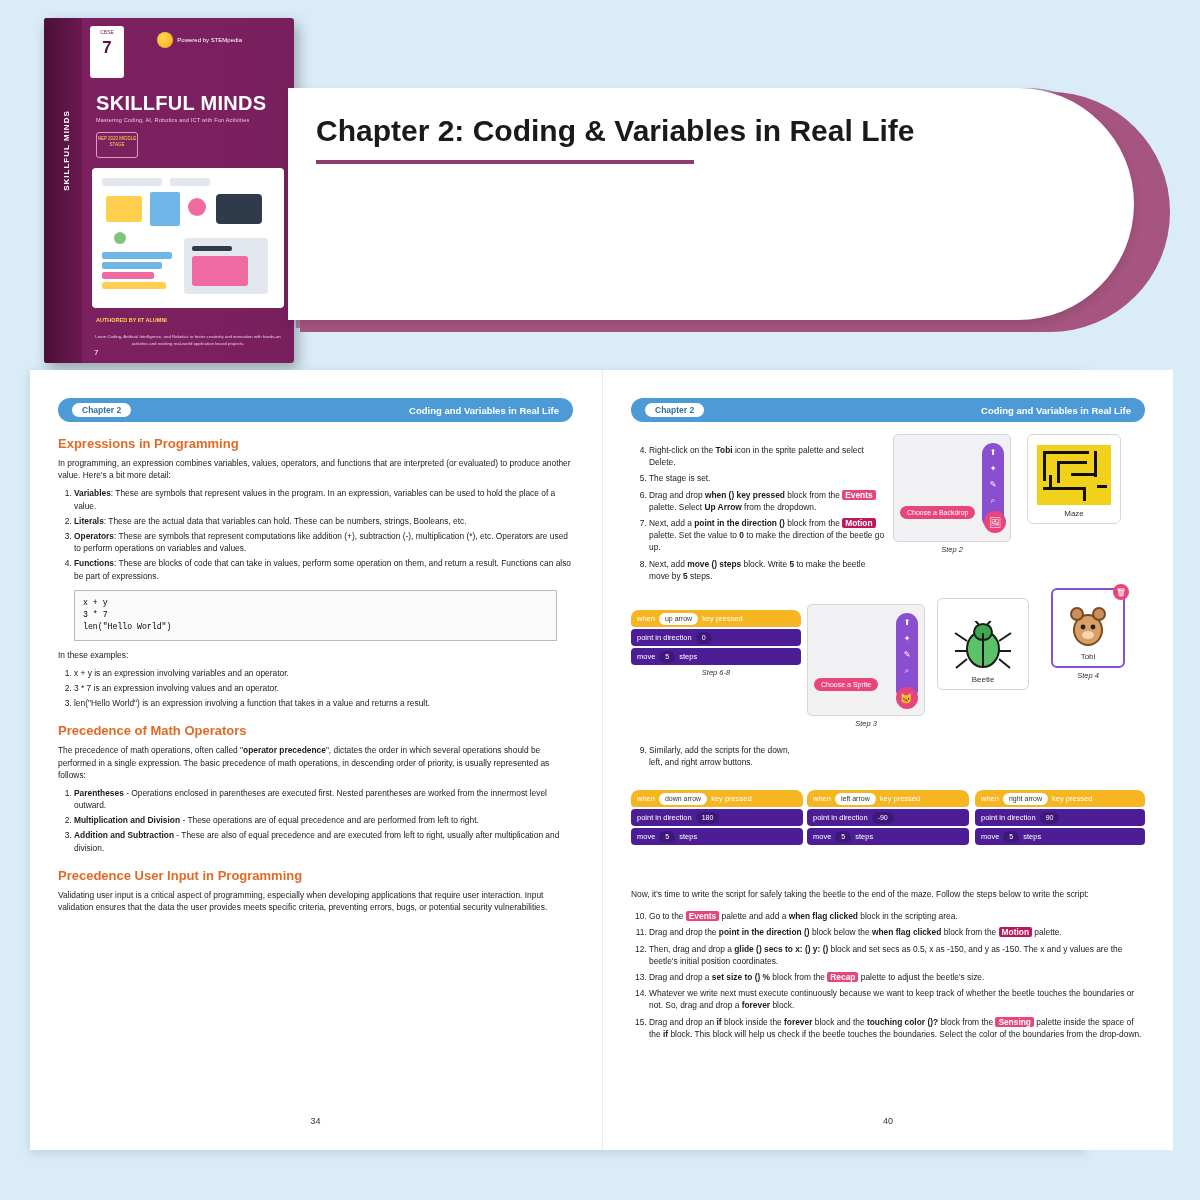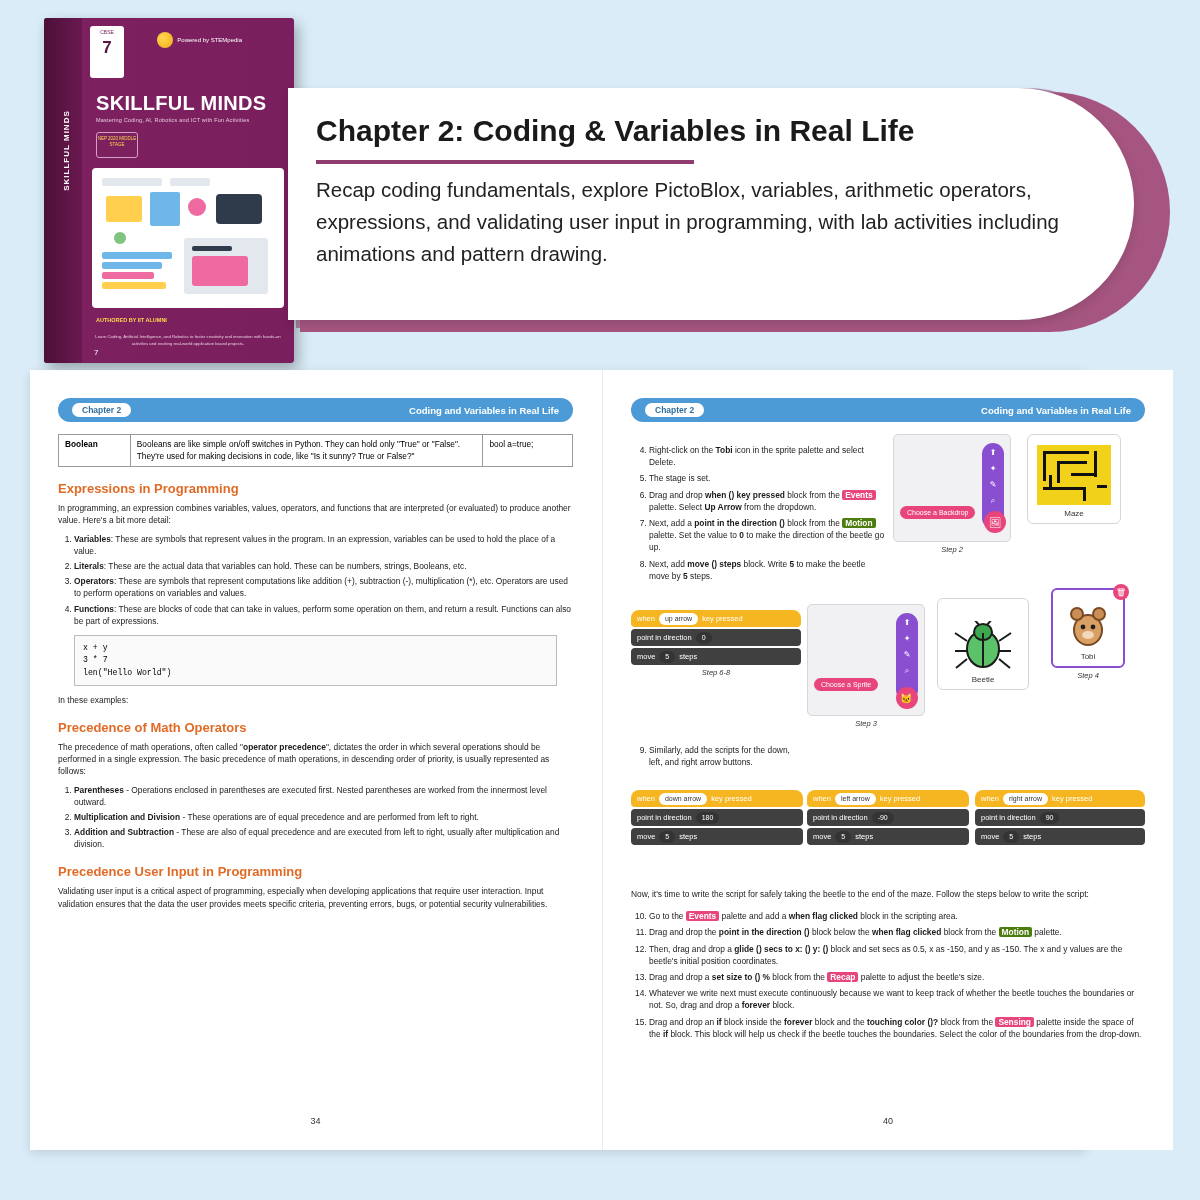--- a/index.html
+++ b/index.html
@@ -147,21 +147,21 @@
     border:1px solid #bbb; background:#fafafa; padding:6px 8px; margin:8px 16px 8px;
     font-family:"Liberation Mono", monospace; font-size:8.2px; line-height:1.5;
   }
   .page-no { position:absolute; bottom:4px; left:0; right:0; text-align:center; font-size:9px; color:#333; }
 
   
   ol.steps { margin:10px 0 0 0; padding-left:18px; font-size:8.4px; line-height:1.45; color:#1b1b1b; }
   ol.steps li { margin-bottom:4px; }
   .tag { color:#fff; padding:0 3px; border-radius:2px; font-weight:bold; }
   .tag-events { background:#e8457c; }
-  .tag-motion { background:#4d7c0f;margin-top:40px; }
+  .tag-motion { background:#be185d;margin-top:40px; }
   .tag-looks  { background:#e8457c; }
   .tag-sensing{ background:#e8457c; }
 
   
   .fig { position:absolute; }
   .fig-cap { text-align:center; font-size:7.5px; color:#333; margin-top:3px; font-style:italic; }
   .panel {
     background:#f1f1f3; border:1px solid #d6d6da; border-radius:5px; position:relative;
   }
   .toolstrip {
@@ -193,21 +193,21 @@
   .maze {
     width:74px; height:60px; background:#f2d11a; position:relative; margin-bottom:4px;
   }
   .maze i { position:absolute; background:#111; display:block; }
 
   
   .blockset { position:absolute; }
   .blk { border-radius:4px; color:#fff; font-size:7.5px; display:flex; align-items:center;
     padding:0 6px; height:17px; white-space:nowrap; }
   .blk.hat { background:#f5b622; border-radius:8px 8px 4px 4px; }
-  .blk.motion { background:#404040; margin-top:2px; }
+  .blk.motion { background:#4c1d95; margin-top:2px; }
   .oval { background:#fff; color:#333; border-radius:8px; padding:0 6px; margin:0 4px;
     font-size:7px; height:12px; display:inline-flex; align-items:center; }
   .oval.dark { background:rgba(0,0,0,.18); color:#fff; }
 
   .beetle-svg { margin-bottom:2px; }
   .tobi-svg { margin-bottom:2px; }
 </style>
 </head>
 <body>
 
@@ -256,59 +256,54 @@
       <div class="cover-foot">Learn Coding, Artificial Intelligence, and Robotics to foster creativity and innovation with hands-on activities and exciting real-world application based projects.</div>
       <div class="page-num-cover">7</div>
     </div>
   </div>
 
   <div class="card-back-1"></div>
   <div class="card-back-2"></div>
   <div class="card-white">
     <div class="chapter-title">Chapter 2: Coding &amp; Variables in Real Life</div>
     <div class="title-rule"></div>
-    <div class="chapter-desc">Recap coding fundamentals, explore PictoBlox, variables, arithmetic operators, expressions, and validating user input in programming, with lab activities including animations and pattern drawing.</div>
   </div>
 </div>
 
 <div class="spread">
 
   <div class="page left">
     <div class="page-inner">
       <div class="run-head">
         <span class="left-t">Chapter 2</span>
         <span>Coding and Variables in Real Life</span>
       </div>
 
-      <table class="gloss">
-        <tbody>
-            <tr>
-          <td class="gk">Boolean</td>
-          <td class="gv">Booleans are like simple on/off switches in Python. They can hold only "True" or "False". They're used for making decisions in code, like "Is it sunny? True or False?"</td>
-          <td class="ge">bool a=true;</td>
-        </tr>
-      </tbody>
-        </table>
 
       <h3 class="sec">Expressions in Programming</h3>
       <p class="body">In programming, an expression combines variables, values, operators, and functions that are interpreted (or evaluated) to produce another value. Here's a bit more detail:</p>
       <ol class="num" id="s1list">
           <li><b>Variables</b>: These are symbols that represent values in the program. In an expression, variables can be used to hold the place of a value.</li>
           <li><b>Literals</b>: These are the actual data that variables can hold. These can be numbers, strings, Booleans, etc.</li>
           <li><b>Operators</b>: These are symbols that represent computations like addition (+), subtraction (-), multiplication (*), etc. Operators are used to perform operations on variables and values.</li>
           <li><b>Functions</b>: These are blocks of code that can take in values, perform some operation on them, and return a result. Functions can also be part of expressions.</li>
         </ol>
 
       <div class="codebox">
         <div>x + y</div>
         <div>3 * 7</div>
         <div>len("Hello World")</div>
       </div>
 
       <p class="body">In these examples:</p>
+      <ol class="num" id="exlist">
+          <li>x + y is an expression involving variables and an operator.</li>
+          <li>3 * 7 is an expression involving values and an operator.</li>
+          <li>len("Hello World") is an expression involving a function that takes in a value and returns a result.</li>
+        </ol>
 
       <h3 class="sec">Precedence of Math Operators</h3>
       <p class="body" id="s2intro">The precedence of math operations, often called "<b>operator precedence</b>", dictates the order in which several operations should be performed in a single expression. The basic precedence of math operations, in descending order of priority, is usually represented as follows:</p>
       <ol class="num" id="s2list">
           <li><b>Parentheses</b> - Operations enclosed in parentheses are executed first. Nested parentheses are worked from the innermost level outward.</li>
           <li><b>Multiplication and Division</b> - These operations are of equal precedence and are performed from left to right.</li>
           <li><b>Addition and Subtraction</b> - These are also of equal precedence and are executed from left to right, usually after multiplication and division.</li>
         </ol>
 
       <h3 class="sec">Precedence User Input in Programming</h3>

